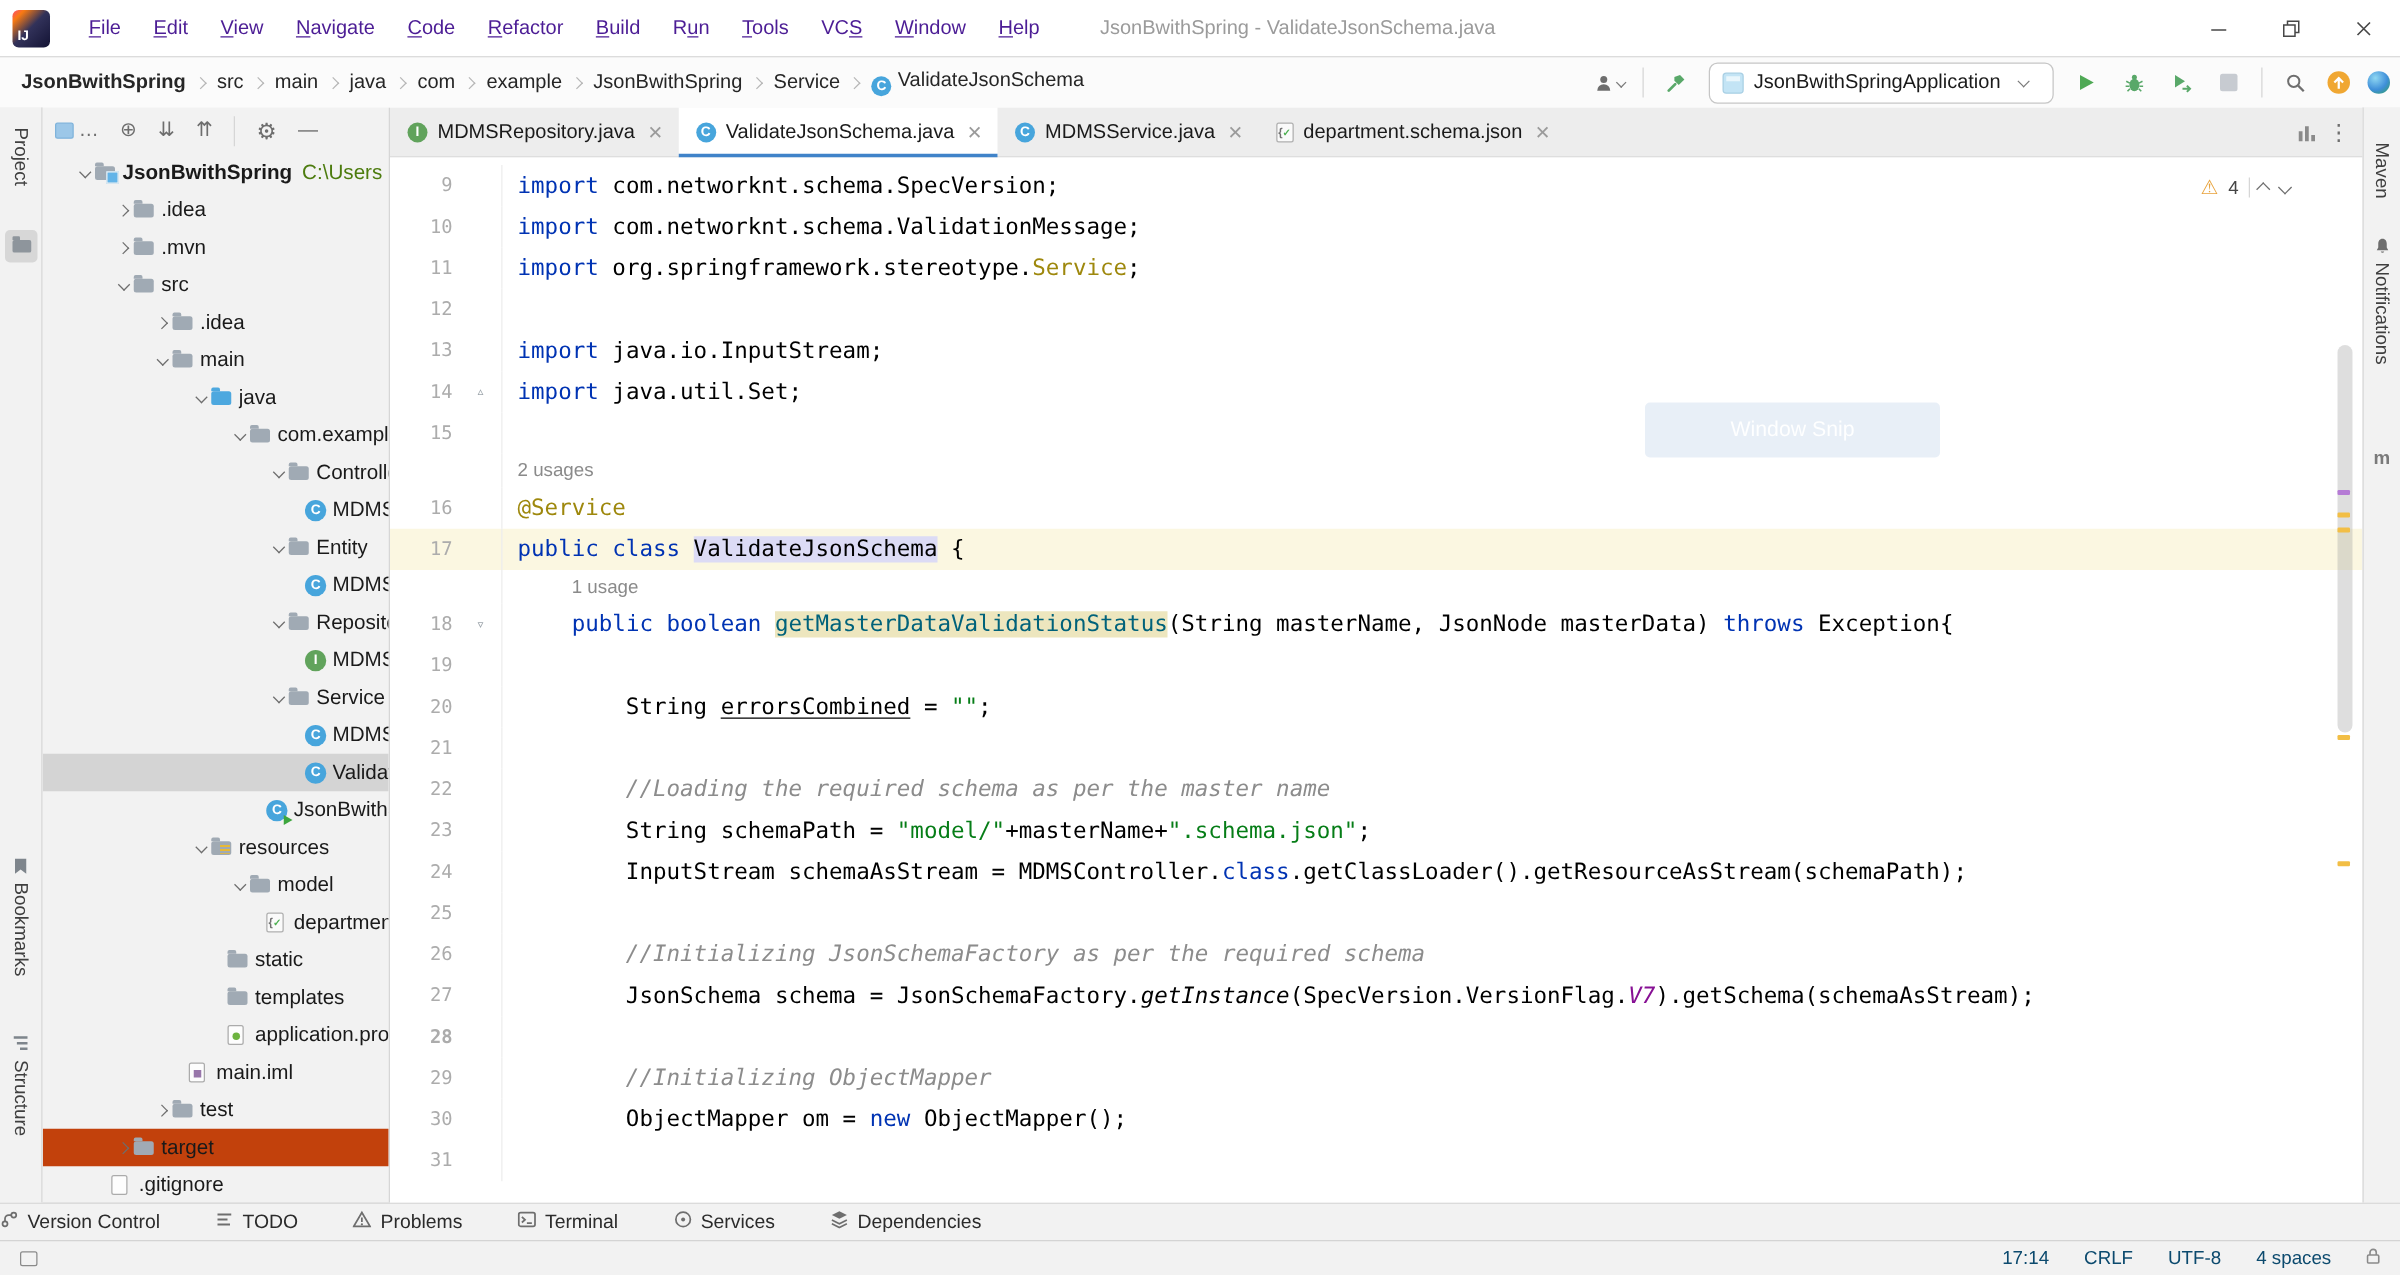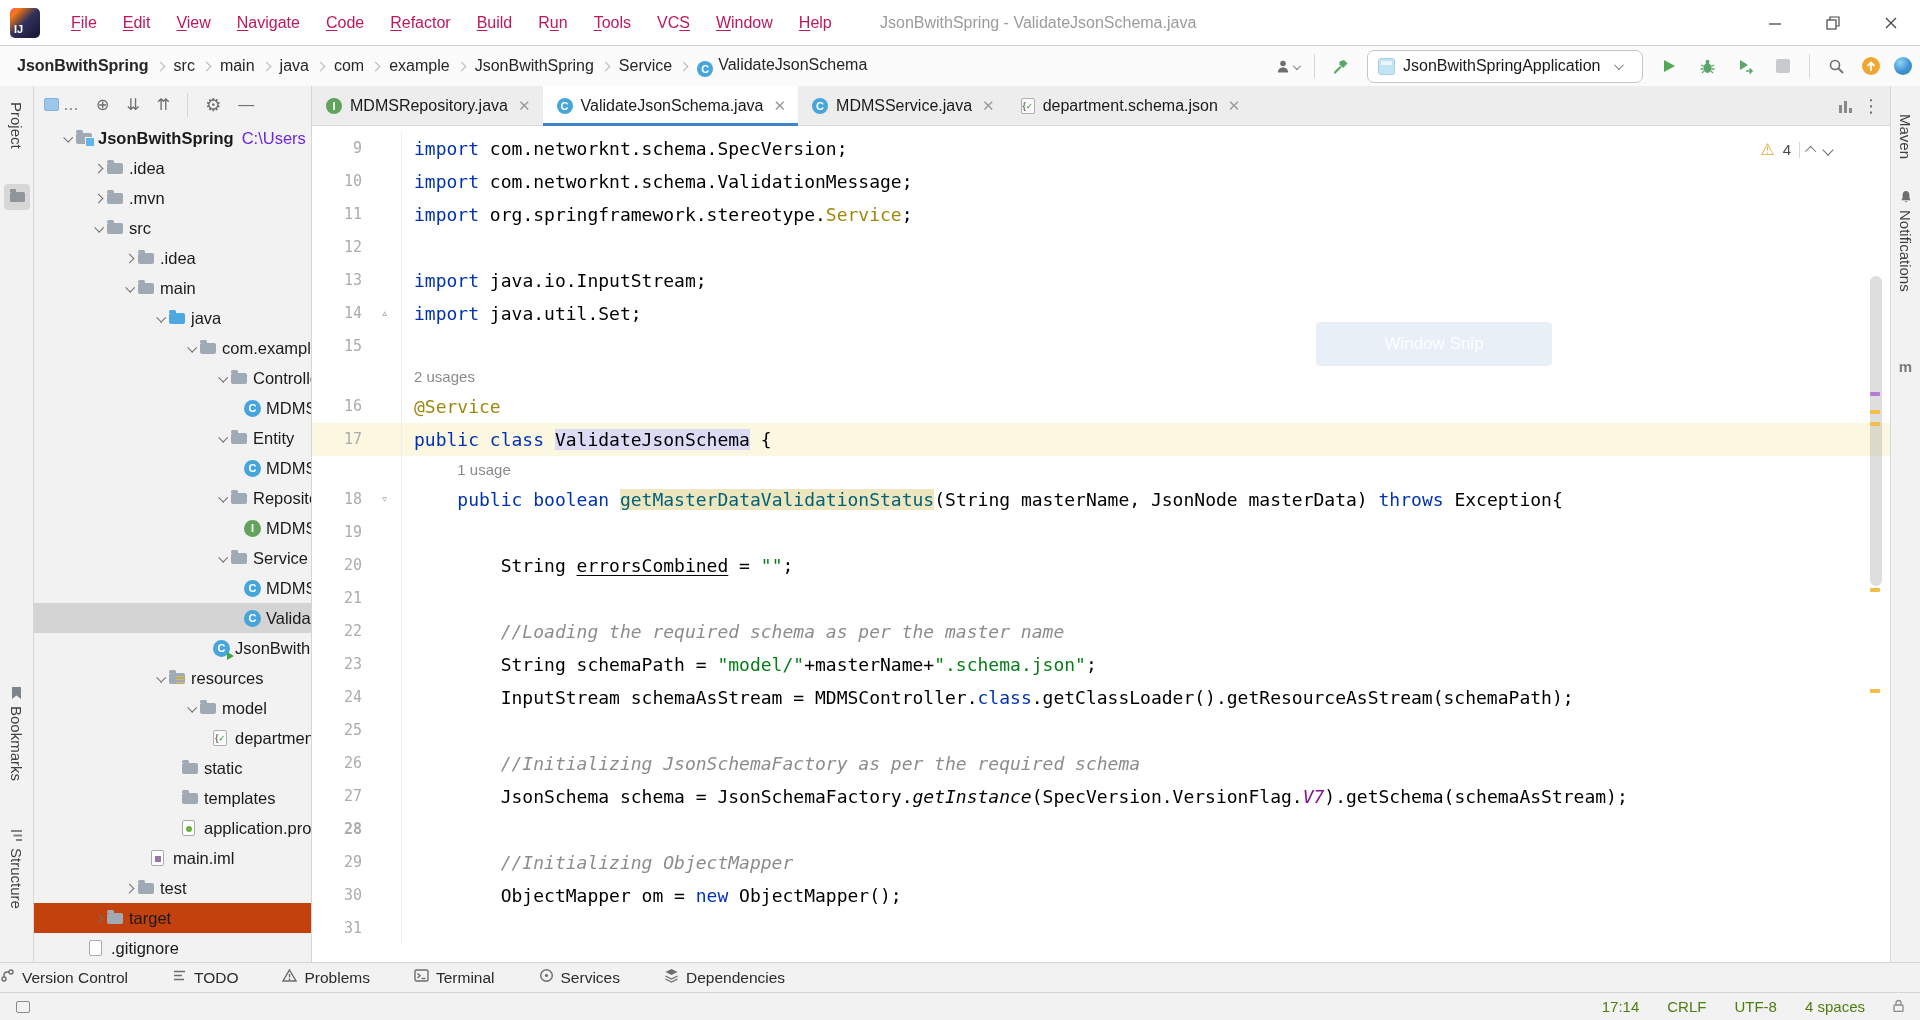--- a/index.html
+++ b/index.html
@@ -7,21 +7,21 @@
     font-family:"Liberation Sans", sans-serif; -webkit-font-smoothing:antialiased; }
   .app { width:1920px; height:1020px; display:flex; flex-direction:column; background:#F2F2F2; }
 
   
   .titlebar { height:46px; background:#FFFFFF; border-bottom:1px solid #D1D1D1;
     display:flex; align-items:center; position:relative; flex:0 0 46px; }
   .logo { width:30px; height:30px; margin:0 18px 0 10px; border-radius:5px;
     background:linear-gradient(135deg,#FC4C75 0%,#F97A12 16%,#32325A 48%,#131334 100%);
     position:relative; }
   .logo b { position:absolute; left:4px; bottom:3px; color:#fff; font-size:11px; letter-spacing:0; }
-  .menu-item { font-size:16px; color:#be185d; padding:5px 13px; cursor:default; }
+  .menu-item { font-size:16px; color:#4c1d95; padding:5px 13px; cursor:default; }
   .menu-item u { text-underline-offset:2px; }
   .win-title { position:absolute; left:880px; top:0; height:64px; line-height:46px;
     color:#9B9B9B; font-size:16px; }
   .win-controls { position:absolute; right:0; top:0; height:46px; display:flex; }
   .win-btn { width:58px; height:46px; display:flex; align-items:center; justify-content:center; }
 
   
   .navbar { height:40px; background:#FBFBFB; display:flex; align-items:center; flex:0 0 40px; position:relative; }
   .crumbs { display:flex; align-items:center; padding-left:14px; font-size:16px; color:#262626; }
   .crumb { padding:2px 3px; white-space:nowrap; }
@@ -67,21 +67,21 @@
   .trow { height:30px; display:flex; align-items:center; font-size:16.5px; color:#1A1A1A; white-space:nowrap; cursor:default; }
   .trow.sel { background:#D4D4D4; }
   .trow.hl  { background:#c2410c; }
   .chev { width:18px; flex:0 0 18px; display:flex; align-items:center; justify-content:center; }
   .chev i { width:7px; height:7px; border-right:1.6px solid #6E6E6E; border-bottom:1.6px solid #6E6E6E; display:block;}
   .chev.d i { transform:rotate(45deg) translateY(-1px); }
   .chev.r i { transform:rotate(-45deg); }
   .t-icon { width:22px; flex:0 0 22px; display:flex; align-items:center; }
   .t-label { overflow:hidden; }
   .t-label.b { font-weight:bold; }
-  .t-sfx { color:#6d28d9; margin-left:8px; overflow:hidden;}
+  .t-sfx { color:#4d7c0f; margin-left:8px; overflow:hidden;}
   .ic-folder { width:16px; height:11px; background:#A0AAB4; border-radius:2px; position:relative; }
   .ic-folder::before { content:""; position:absolute; top:-3px; left:0; width:7px; height:3px; background:inherit; border-radius:1.5px 1.5px 0 0; }
   .ic-folder.src { background:#4DA8DF; }
   .ic-folder.root::after { content:""; position:absolute; right:-3px; bottom:-3px; width:8px; height:8px; background:#63B4E8; border:1.5px solid #F2F2F2; }
   .ic-folder.res::after { content:""; position:absolute; right:1px; bottom:1px; width:8px; height:7px;
     background:repeating-linear-gradient(#E8B934 0 1.5px, #A0AAB4 1.5px 3px); }
   .ic-circ { width:17px; height:17px; border-radius:50%; color:#fff; font-weight:bold; font-size:11px;
     line-height:17px; text-align:center; position:relative; }
   .ic-circ.cls { background:#47A5DC; }
   .ic-circ.itf { background:#61A35C; }
@@ -140,21 +140,21 @@
     color:rgba(255,255,255,0.95); font-size:17px; display:flex; align-items:center; justify-content:center; }
   .scrollbar { position:absolute; top:0; bottom:0; right:0; width:30px; }
   .sb-thumb { position:absolute; right:8px; width:12px; border-radius:6px; background:rgba(160,160,160,0.35); }
   .sb-mark { position:absolute; right:10px; width:10px; height:4px; border-radius:1px; }
 
   
   .toolwindow-bar { height:30px; flex:0 0 30px; background:#F2F2F2; border-top:1px solid #D4D4D4;
     display:flex; align-items:center; gap:44px; }
   .tw-item { display:flex; align-items:center; gap:7px; font-size:15.5px; color:#2B2B2B; }
   .statusbar { height:28px; flex:0 0 28px; background:#F2F2F2; border-top:1px solid #D4D4D4;
-    display:flex; align-items:center; padding:0 10px; font-size:15px; color:#4d7c0f; }
+    display:flex; align-items:center; padding:0 10px; font-size:15px; color:#0c4a6e; }
   .sb-left-icon { width:14px; height:12px; border:1.5px solid #8A8A8A; border-radius:2px; margin-left:6px;}
   .statusbar .right { margin-left:auto; display:flex; align-items:center; gap:28px; padding-right:6px;}
   .maven-m { font-size:15px; font-weight:bold; color:#7A7A7A; position:absolute; left:50%; transform:translateX(-50%);}
 </style>
 </head>
 <body>
 
 <div class="app">
 
   <div class="titlebar">

